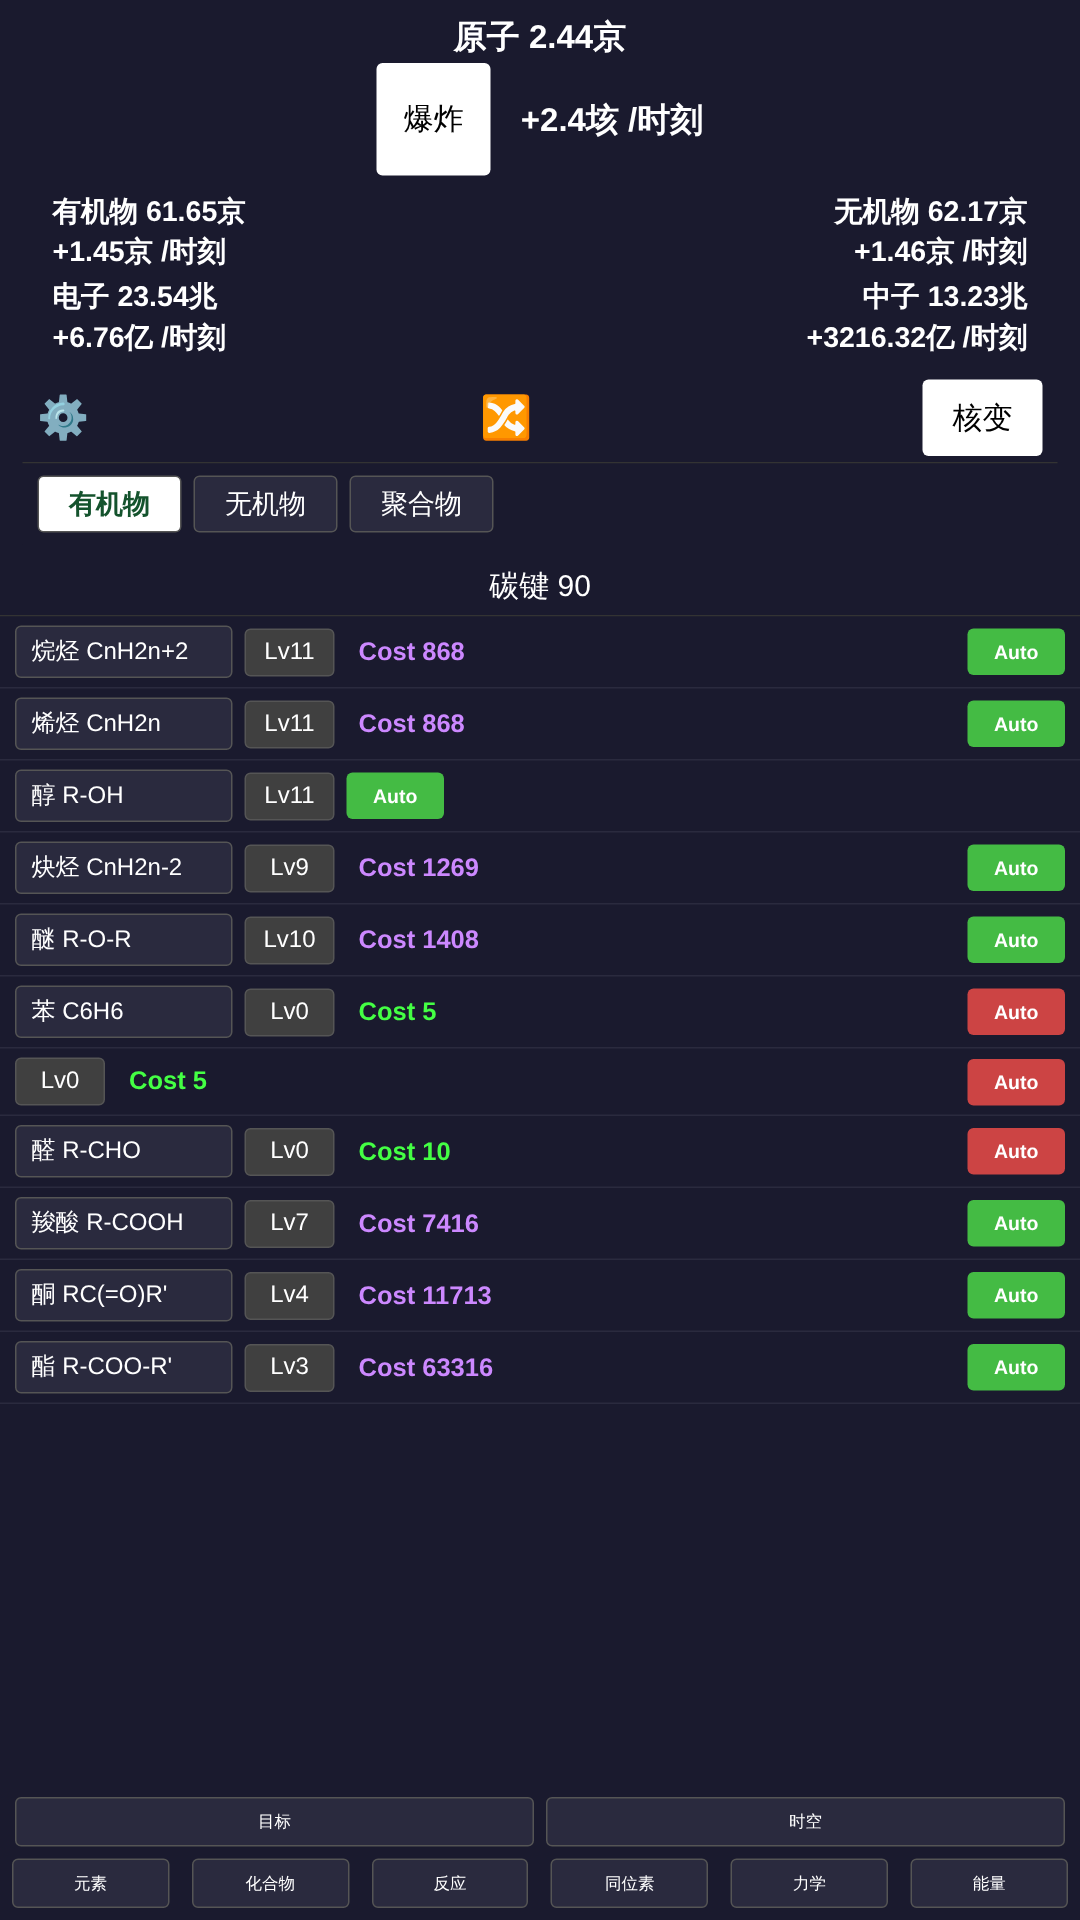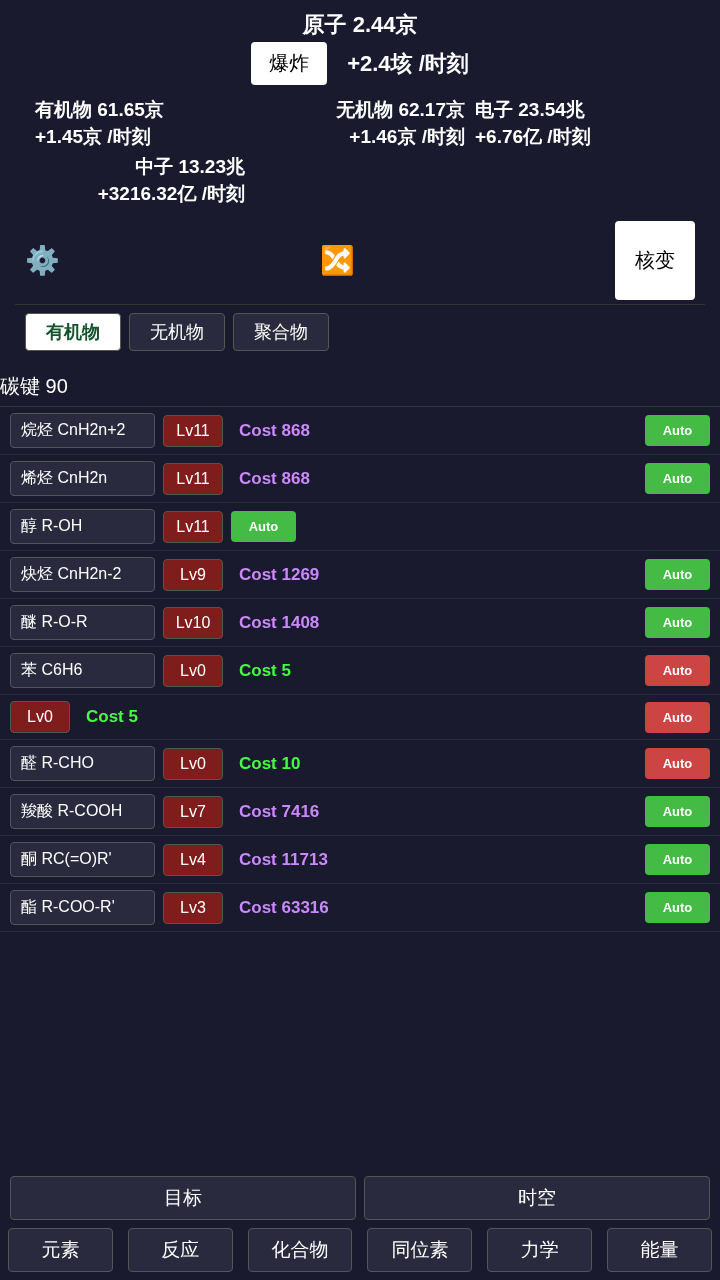--- a/index.html
+++ b/index.html
@@ -30,34 +30,34 @@
       align-items: center;
       justify-content: center;
       gap: 20px;
       margin-bottom: 8px;
     }
 
     .explode-btn {
       background: white;
       color: black;
       border: none;
-      padding: 8px 18px;
+      padding: 24px 18px;
       font-size: 20px;
       border-radius: 4px;
       cursor: pointer;
     }
 
     .rate-text {
       font-size: 22px;
       font-weight: bold;
     }
 
     .stats-grid {
       display: grid;
-      grid-template-columns: 1fr 1fr 1fr;
+      grid-template-columns: 1fr 1fr;
       gap: 4px 10px;
       padding: 4px 20px;
       margin-bottom: 6px;
     }
 
     .stat-item {
       font-size: 19px;
       font-weight: bold;
       line-height: 1.4;
     }
@@ -79,21 +79,21 @@
     }
 
     .shuffle-icon {
       font-size: 28px;
     }
 
     .nuclear-btn {
       background: white;
       color: black;
       border: none;
-      padding: 26px 20px;
+      padding: 12px 20px;
       font-size: 20px;
       border-radius: 4px;
       cursor: pointer;
     }
 
     .tabs-row {
       display: flex;
       gap: 8px;
       padding: 8px 10px;
       background: #1a1a2e;
@@ -109,20 +109,21 @@
       cursor: pointer;
     }
 
     .tab-btn.active {
       background: white;
       color: #14532d;
       font-weight: bold;
     }
 
     .carbon-header {
+      text-align: center;
       font-size: 20px;
       padding: 6px 0;
       background: #1a1a2e;
       border-bottom: 1px solid #333;
     }
 
     .compounds-list {
       background: #1a1a2e;
       overflow-y: auto;
       height: 760px;
@@ -142,21 +143,21 @@
       color: white;
       padding: 6px 10px;
       font-size: 16px;
       border-radius: 4px;
       min-width: 145px;
       text-align: left;
       flex-shrink: 0;
     }
 
     .level-badge {
-      background: #7f1d1d;
+      background: #404040;
       border: 1px solid #555;
       color: white;
       padding: 6px 10px;
       font-size: 16px;
       border-radius: 4px;
       min-width: 60px;
       text-align: center;
       flex-shrink: 0;
     }
 
@@ -204,21 +205,21 @@
       display: flex;
       gap: 15px;
       padding: 4px 8px 8px;
     }
 
     .nav-btn {
       background: #2a2a3e;
       color: white;
       border: 1px solid #555;
       padding: 8px 0;
-      font-size: 19px;
+      font-size: 11px;
       border-radius: 4px;
       cursor: pointer;
       flex: 1;
       text-align: center;
     }
   </style>
 </head>
 <body>
 
 <div class="top-section">
@@ -333,19 +334,19 @@
   </div>
   </div>
 
 <div class="bottom-nav">
   <div class="bottom-nav-row1" id="nav-row1">
       <button class="nav-btn">目标</button>
       <button class="nav-btn">时空</button>
     </div>
   <div class="bottom-nav-row2" id="nav-row2">
       <button class="nav-btn">元素</button>
+      <button class="nav-btn">化合物</button>
       <button class="nav-btn">反应</button>
-      <button class="nav-btn">化合物</button>
       <button class="nav-btn">同位素</button>
       <button class="nav-btn">力学</button>
       <button class="nav-btn">能量</button>
     </div>
 </div>
 
 </body></html>

